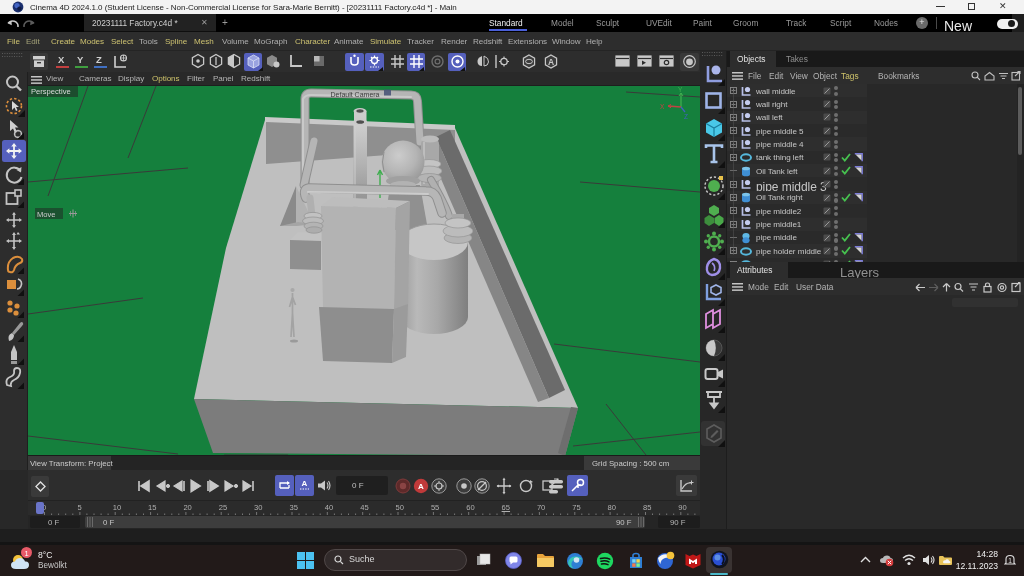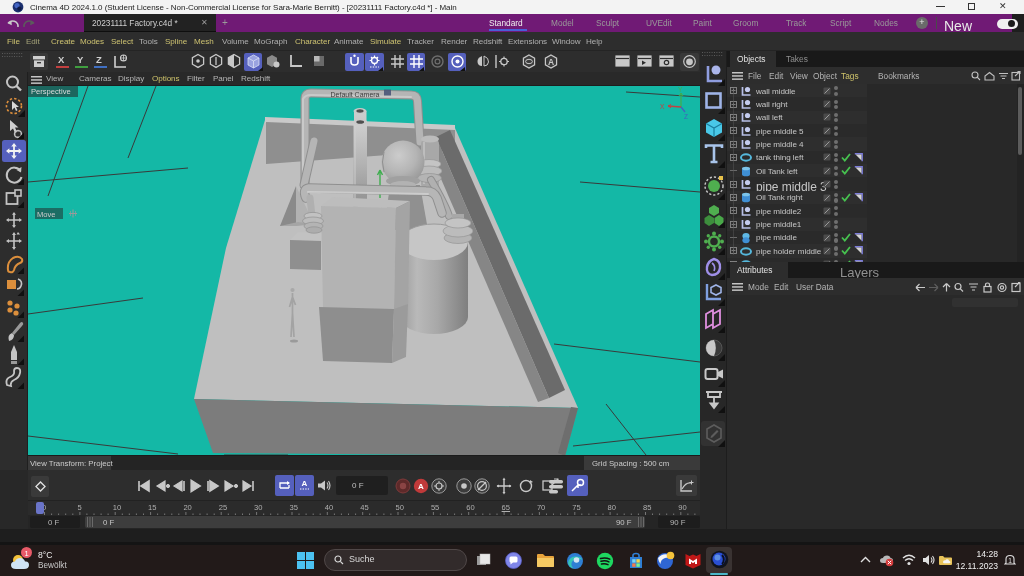--- a/index.html
+++ b/index.html
@@ -16,21 +16,21 @@
     <circle cx="6" cy="6" r="5.4" fill="#1b2f6e"></circle>
     <circle cx="5" cy="4.6" r="2.6" fill="#4a6fd4" opacity="0.85"></circle>
     <circle cx="7.4" cy="7.6" r="2.2" fill="#0d1840" opacity="0.9"></circle>
   </svg>
   <div class="abs" style="left:30px;top:2.5px;font-size:8px;color:#1a1a1a;letter-spacing:-0.05px;">Cinema 4D 2024.1.0 (Student License - Non-Commercial License for Sara-Marie Bernitt) - [20231111 Factory.c4d *] - Main</div>
   <div class="abs" style="left:936px;top:6px;width:9px;height:1px;background:#333;"></div>
   <div class="abs" style="left:968px;top:3px;width:7px;height:7px;border:1px solid #333;"></div>
   <div class="abs" style="left:999px;top:1px;font-size:9px;color:#333;">✕</div>
 </div>
 
-<div class="abs" style="left:0;top:14px;width:1012px;height:18px;background:#701a75;">
+<div class="abs" style="left:0;top:14px;width:1012px;height:18px;background:#000000;">
   <svg class="abs" style="left:6px;top:4px" width="30" height="11" viewBox="0 0 30 11">
     <path d="M2 5 Q6 1.5 10 4 Q12.5 6 12 9" stroke="#c9c9c9" stroke-width="1.5" fill="none"></path>
     <path d="M5.5 2.5 L1.5 5.2 L5.8 7.2 Z" fill="#c9c9c9"></path>
     <path d="M28 5 Q24 1.5 20 4 Q17.5 6 18 9" stroke="#5c5c5c" stroke-width="1.5" fill="none"></path>
     <path d="M24.5 2.5 L28.5 5.2 L24.2 7.2 Z" fill="#5c5c5c"></path>
   </svg>
   <div class="abs" style="left:84px;top:0;width:132px;height:18px;background:#222;border-bottom:1px solid #0e0e0e;"></div>
   <div class="abs" style="left:92px;top:4px;font-size:8.3px;color:#cfcfcf;">20231111 Factory.c4d *</div>
   <div class="abs" style="left:201px;top:4px;font-size:8px;color:#9a9a9a;">✕</div>
   <div class="abs" style="left:222px;top:3px;font-size:10px;color:#9a9a9a;">+</div>
@@ -301,21 +301,21 @@
         <rect x="0" y="6.4" width="11" height="1.5" fill="#c4c4c4"></rect>
   </svg>
   <div class="abs" style="left:18px;top:1.5px;color:#b4b4b4;">View</div>
   <div class="abs" style="left:51px;top:1.5px;color:#b4b4b4;">Cameras</div>
   <div class="abs" style="left:90px;top:1.5px;color:#b4b4b4;">Display</div>
   <div class="abs" style="left:124px;top:1.5px;color:#cdc26a;">Options</div>
   <div class="abs" style="left:159px;top:1.5px;color:#b4b4b4;">Filter</div>
   <div class="abs" style="left:185px;top:1.5px;color:#b4b4b4;">Panel</div>
   <div class="abs" style="left:213px;top:1.5px;color:#b4b4b4;">Redshift</div>
 </div>
-<div class="abs" id="vpcanvas" style="left:28px;top:86px;width:672px;height:369px;background:#14b8a6;overflow:hidden;">
+<div class="abs" id="vpcanvas" style="left:28px;top:86px;width:672px;height:369px;background:#15803d;overflow:hidden;">
 <svg width="672" height="369" viewBox="0 0 672 369">
 <defs>
 <linearGradient id="cyl" x1="0" y1="0" x2="1" y2="0">
  <stop offset="0" stop-color="#9b9b9b"></stop>
             <stop offset="0.25" stop-color="#b9b9b9"></stop>
             <stop offset="0.55" stop-color="#a8a8a8"></stop>
             <stop offset="1" stop-color="#7f7f7f"></stop>
 </linearGradient>
 <radialGradient id="sph" cx="0.4" cy="0.35" r="0.75">
  <stop offset="0" stop-color="#cccccc"></stop>

